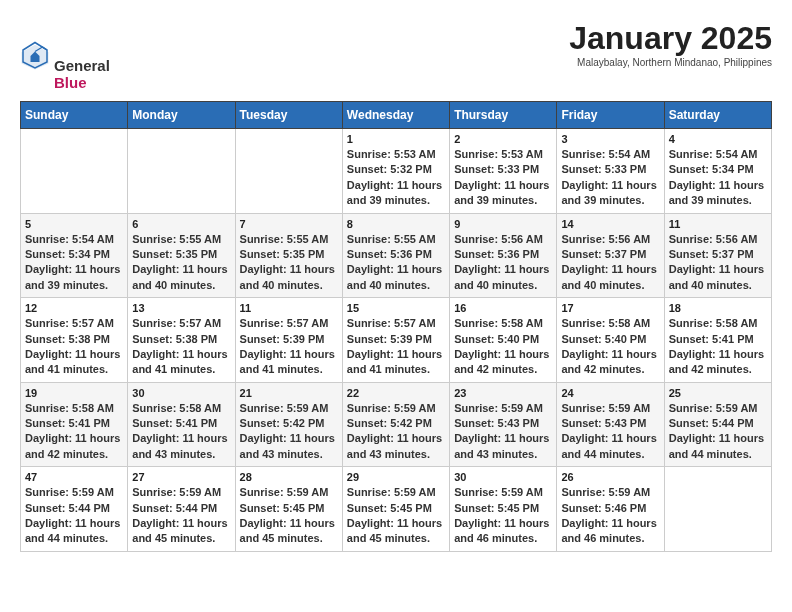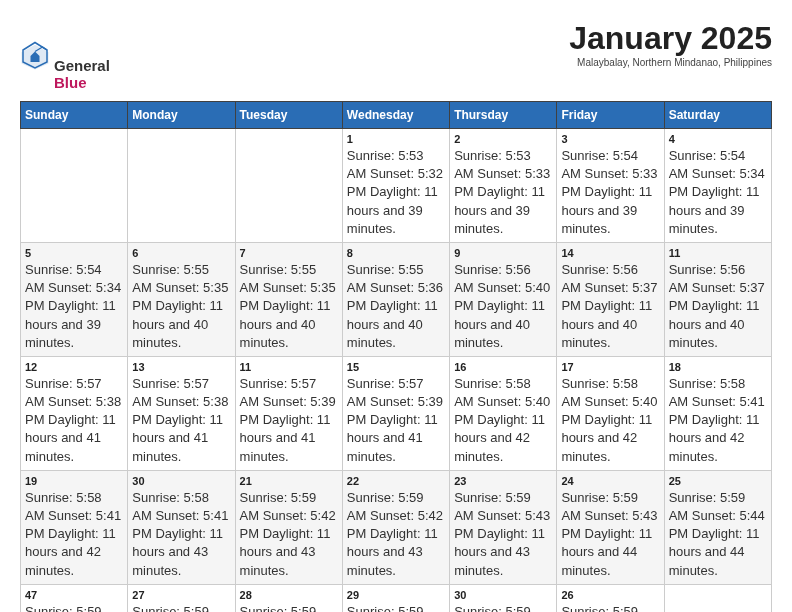--- a/index.html
+++ b/index.html
@@ -80,22 +80,23 @@
       background: #f5f5f5;
     }
     .day-number {
       font-weight: bold;
       font-size: 11px;
       margin-bottom: 2px;
       color: #222;
     }
     .day-info {
       color: #333;
-      font-size: 13px;
+      font-size: 11px;
       line-height: 1.4;
+      font-weight: bold;
     }
     .empty-cell {
       background: #f9f9f9;
     }
   </style>
 </head>
 <body>
 
 <div class="header">
   <div class="logo">
@@ -179,21 +180,21 @@
         </td>
         <td>
           <div class="day-number">8</div>
           <div class="day-info">Sunrise: 5:55 AM
 Sunset: 5:36 PM
 Daylight: 11 hours and 40 minutes.</div>
         </td>
         <td>
           <div class="day-number">9</div>
           <div class="day-info">Sunrise: 5:56 AM
-Sunset: 5:40 PM
+Sunset: 5:36 PM
 Daylight: 11 hours and 40 minutes.</div>
         </td>
         <td>
           <div class="day-number">14</div>
           <div class="day-info">Sunrise: 5:56 AM
 Sunset: 5:37 PM
 Daylight: 11 hours and 40 minutes.</div>
         </td>
         <td>
           <div class="day-number">11</div>

